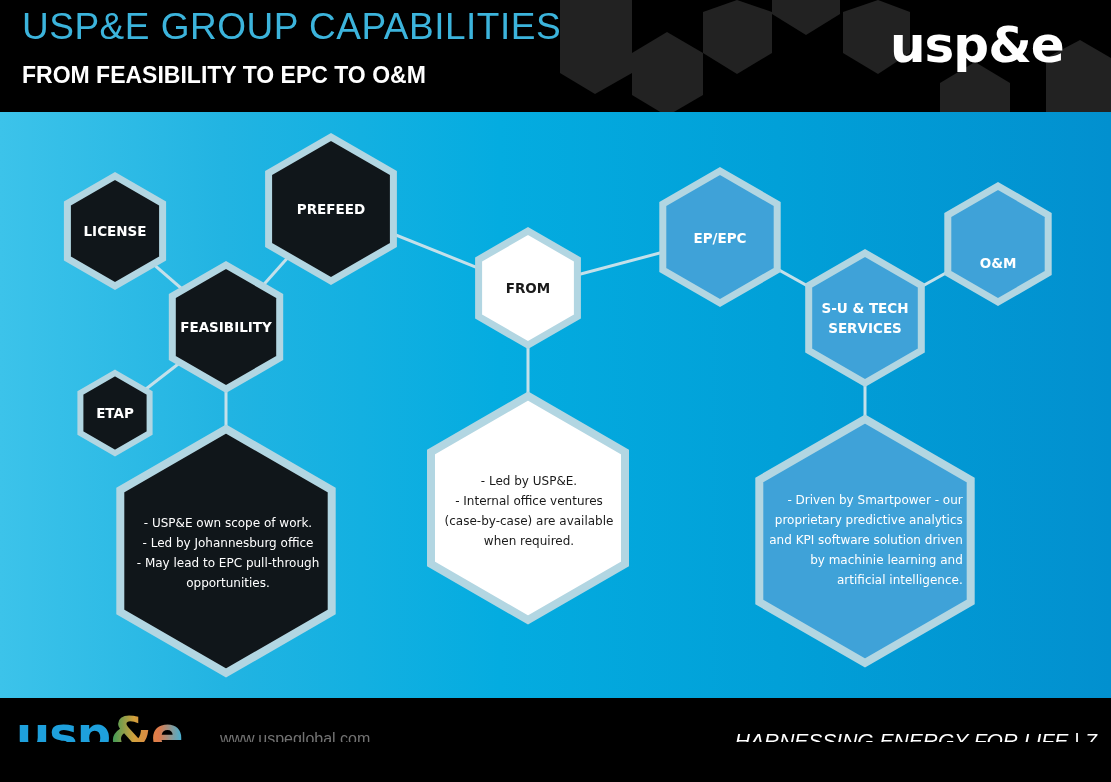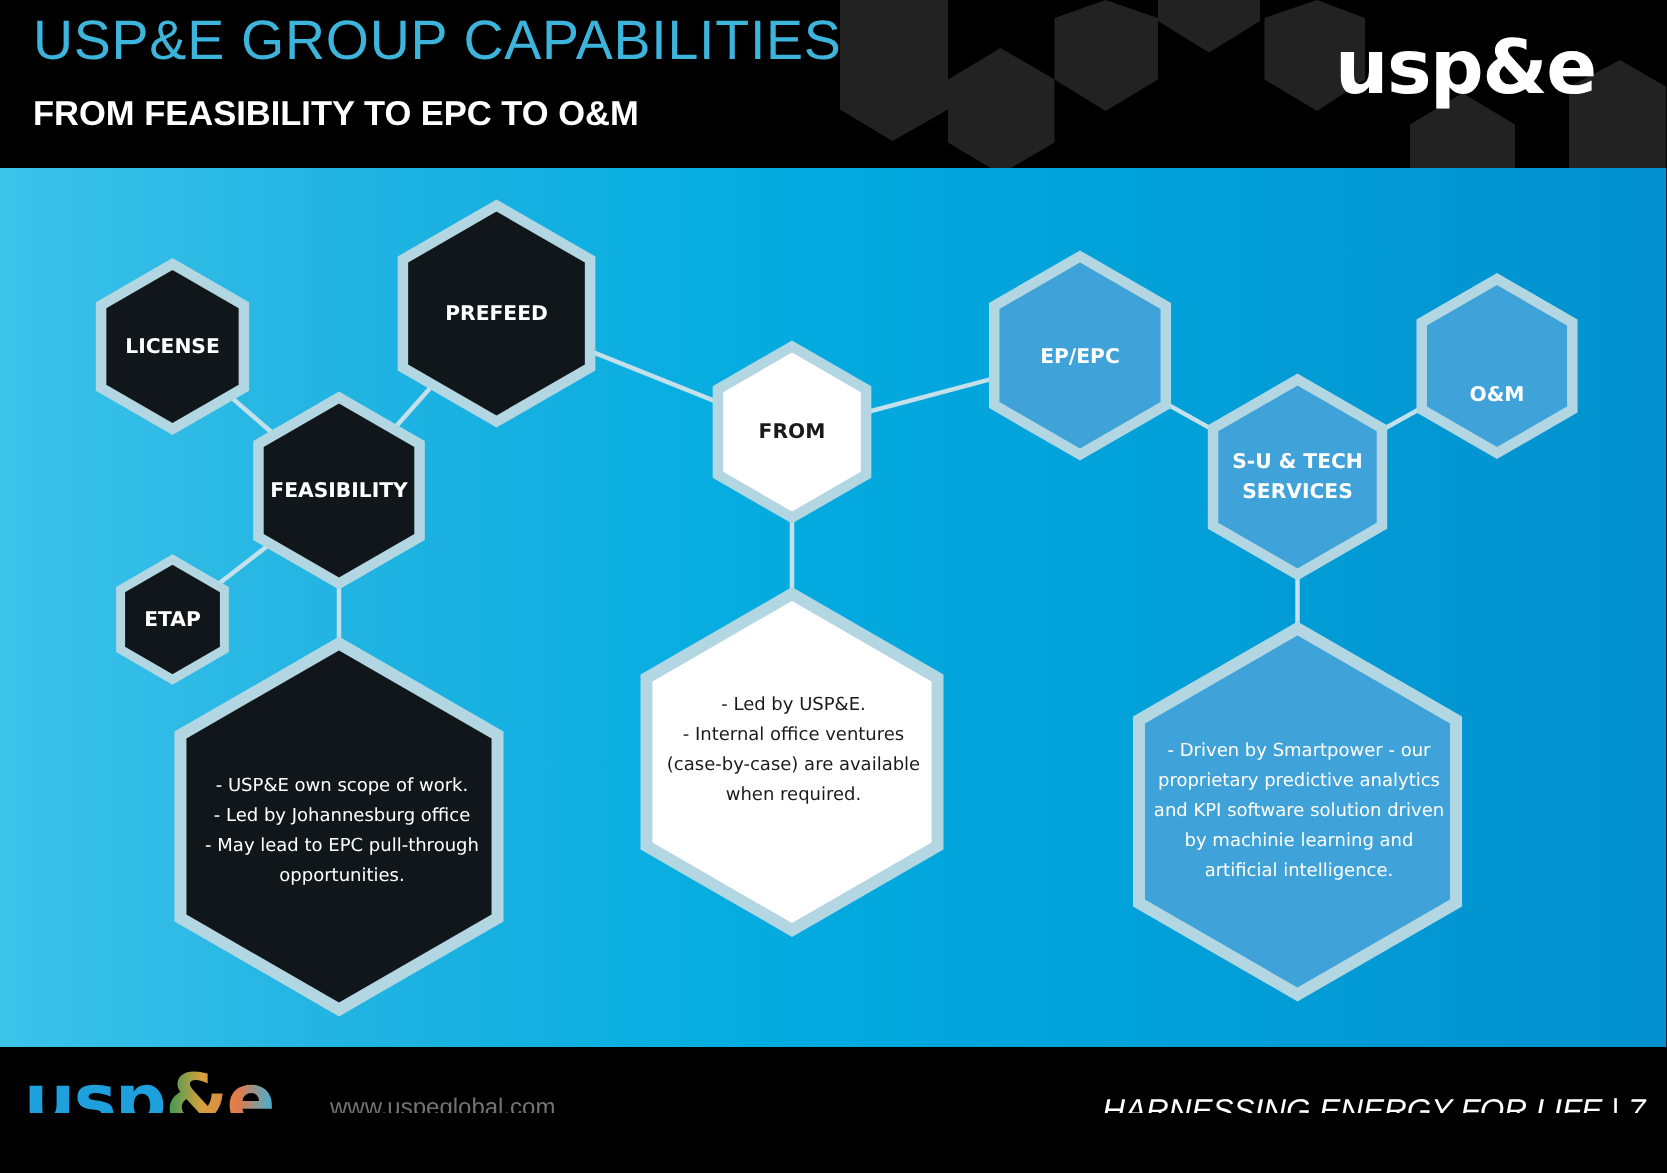--- a/index.html
+++ b/index.html
@@ -14,21 +14,21 @@
 
   .body-area { position:absolute; left:0; top:112px; width:1111px; height:586px;
     background:linear-gradient(90deg, #3cc3ea 0%, #22b4e2 20%, #04ace0 45%, #01a0d8 70%, #0290cf 100%); }
   .body-area svg { position:absolute; left:0; top:0; }
 
   .hex-label { position:absolute; transform:translate(-50%,-50%); text-align:center; font-family:"DejaVu Sans", sans-serif; font-size:13.5px; line-height:20px; white-space:nowrap;font-weight:bold; }
   .hex-label.light { color:#fff; }
   .hex-label.darktxt { color:#1a1a1a; }
   .desc { position:absolute; transform:translate(-50%,-50%); text-align:center; font-family:"DejaVu Sans", sans-serif; font-size:12px; line-height:20px; white-space:nowrap; }
   .desc.light { color:#fff; }
-  .desc.darktxt { color:#1a1a1a; }
+  .desc.darktxt { color:#1a1a1a;margin-top:12px; }
 
   .footer { position:absolute; left:0; top:698px; width:1111px; height:84px; background:#000; }
   .footer-logo { position:absolute; left:16px; top:8px; font-family:"DejaVu Sans", sans-serif; font-weight:bold; font-size:48px; letter-spacing:-1px; white-space:nowrap; }
   .footer-logo .usp { color:#1ea0dc; }
   .footer-logo .amp { background:linear-gradient(90deg,#2e9a5a,#d4a03c,#e07a4a,#3cb4dc); -webkit-background-clip:text; background-clip:text; color:transparent; }
   .footer-url { position:absolute; left:220px; top:32px; font-family:"Liberation Sans", sans-serif; font-size:16px; color:#737373; white-space:nowrap; }
   .footer-tagline { position:absolute; right:14px; top:31px; font-family:"Liberation Sans", sans-serif; font-size:21px; color:#fff; white-space:nowrap;font-style:italic; }
 </style>
 </head>
 <body>
@@ -112,21 +112,21 @@
       <div>- Led by Johannesburg office</div>
       <div>- May lead to EPC pull-through</div>
       <div>opportunities.</div>
     </div>
     <div class="desc darktxt" style="left:529px; top:387px;">
       <div>- Led by USP&amp;E.</div>
       <div>- Internal office ventures</div>
       <div>(case-by-case) are available</div>
       <div>when required.</div>
     </div>
-    <div class="desc light" style="left:866px; top:428px;">
+    <div class="desc light" style="left:866px; top:428px;text-align:right;">
       <div>- Driven by Smartpower - our</div>
       <div>proprietary predictive analytics</div>
       <div>and KPI software solution driven</div>
       <div>by machinie learning and</div>
       <div>artificial intelligence.</div>
     </div>
   </div>
 
   <div class="footer">
     <div class="footer-logo">

